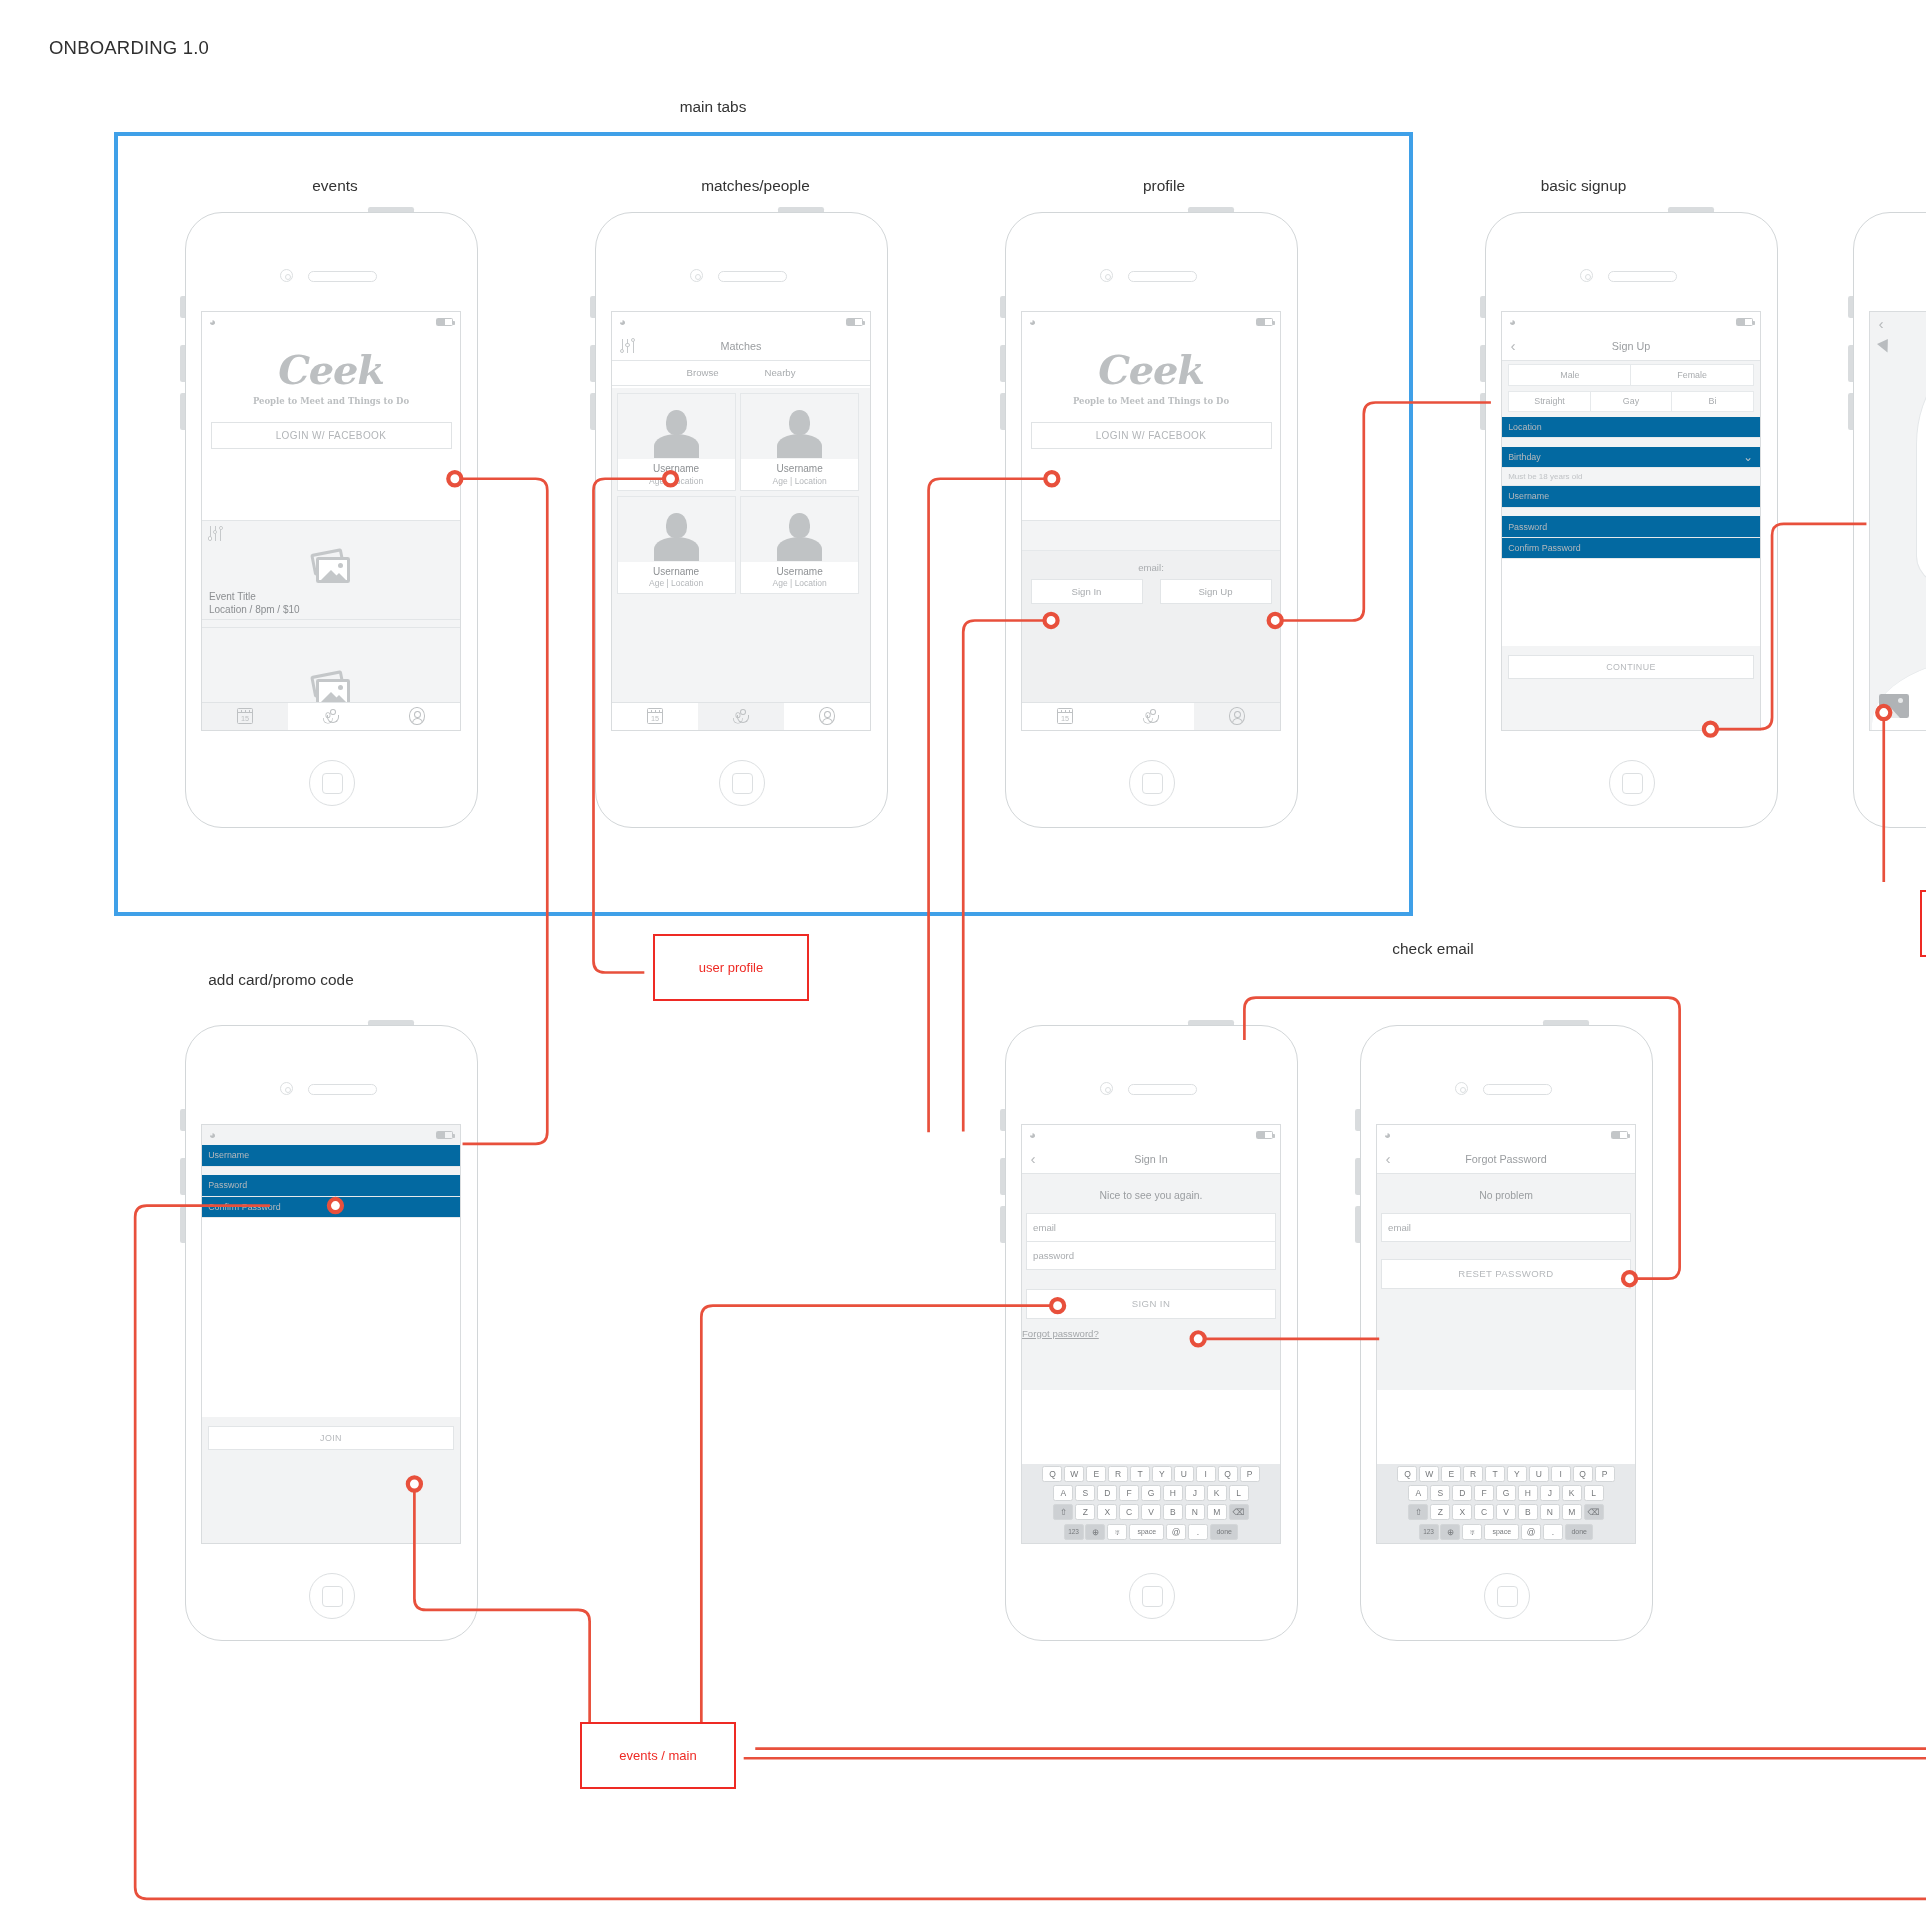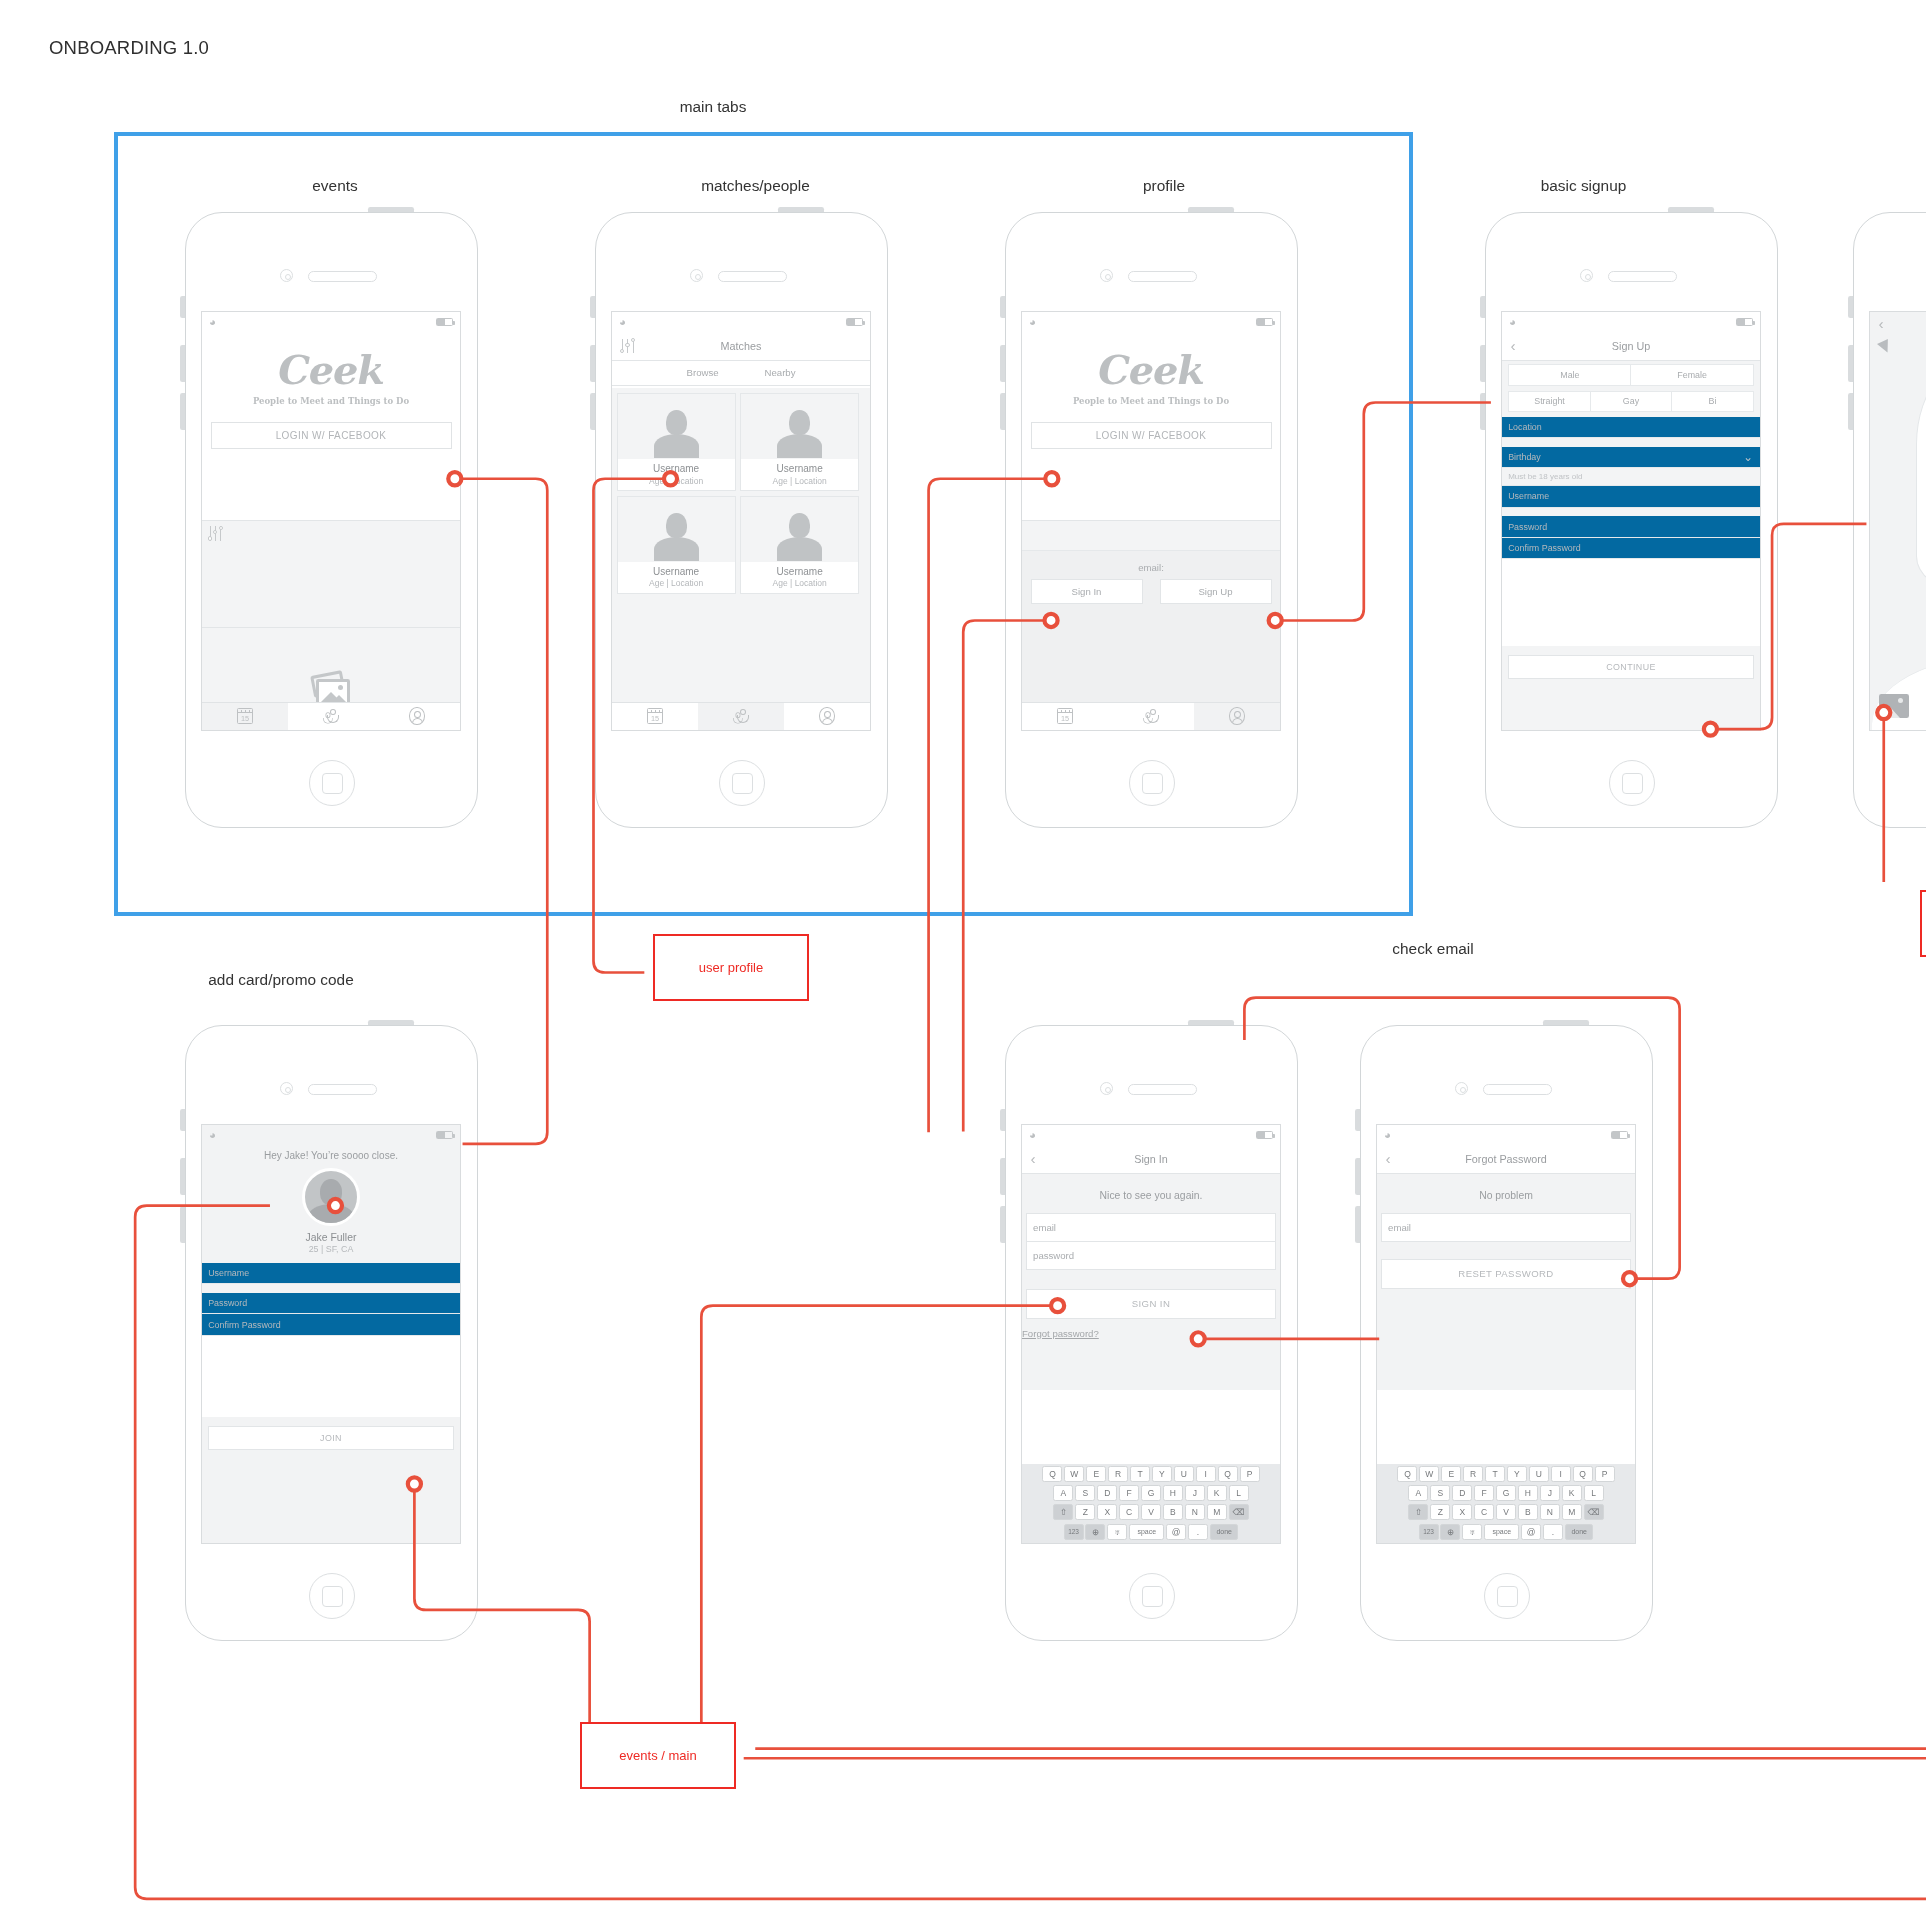--- a/index.html
+++ b/index.html
@@ -308,20 +308,34 @@
         <div style="position:absolute; left:5.4px; top:3.9px;">
           <div class="sliders-ico">
               <i></i>
               <i></i>
               <i></i>
               <b></b>
               <b></b>
               <b></b>
             </div>
         </div>
+        <div style="position:absolute; left:0; right:0; top:0; height:99px; border-bottom:1.2px solid #e2e5e7;">
+          <div style="position:absolute; left:50%; margin-left:-21px; top:30px;">
+            <div class="photo-ico">
+              <div class="back"></div>
+              <div class="front">
+                  <div class="dot"></div>
+                  <div class="mtn"></div>
+                  <div class="mtn2"></div>
+                </div>
+            </div>
+          </div>
+          <div style="position:absolute; left:7px; top:70px; font-size:10px; color:#8b8e91;">Event Title</div>
+          <div style="position:absolute; left:7px; top:83px; font-size:10px; color:#8b8e91;">Location / 8pm / $10</div>
+        </div>
         <div style="position:absolute; left:0; right:0; top:106px; bottom:0; border-top:1.2px solid #e2e5e7;">
           <div style="position:absolute; left:50%; margin-left:-21px; top:45px;">
             <div class="photo-ico">
               <div class="back"></div>
               <div class="front">
                   <div class="dot"></div>
                   <div class="mtn"></div>
                   <div class="mtn2"></div>
                 </div>
             </div>
@@ -636,31 +650,20 @@
     <div class="cam"></div>
     <div class="speaker"></div>
     <div class="home"></div>
 
     <div class="screen">
       <div class="statusbar" style="background:#f2f3f4;">
         <div class="wifi">◕</div>
         <div class="battery"></div>
       </div>
 
-      <div class="pr-top">
-        <div class="pr-greet">Hey Jake! You’re soooo close.</div>
-        <div class="pr-av">
-          <div class="sil" style="position:absolute; left:50%; margin-left:-23px; top:7.7px; width:46px; height:50px;">
-            <div class="head" style="left:12px; top:0; width:22.3px; height:26px; background:#a8abae;"></div>
-            <div class="shoulders" style="left:0; top:25.4px; width:46px; height:25.4px; background:#a8abae;"></div>
-          </div>
-        </div>
-        <div class="pr-name">Jake Fuller</div>
-        <div class="pr-sub">25 | SF, CA</div>
-      </div>
 
       <div class="frow">Username</div>
       <div class="frow gap"></div>
       <div class="frow">Password</div>
       <div class="frow">Confirm Password</div>
 
       <div style="position:absolute; left:0; right:0; top:292px; bottom:0; background:#f2f3f4; padding-top:8.5px;">
         <div class="cta">JOIN</div>
       </div>
     </div>

